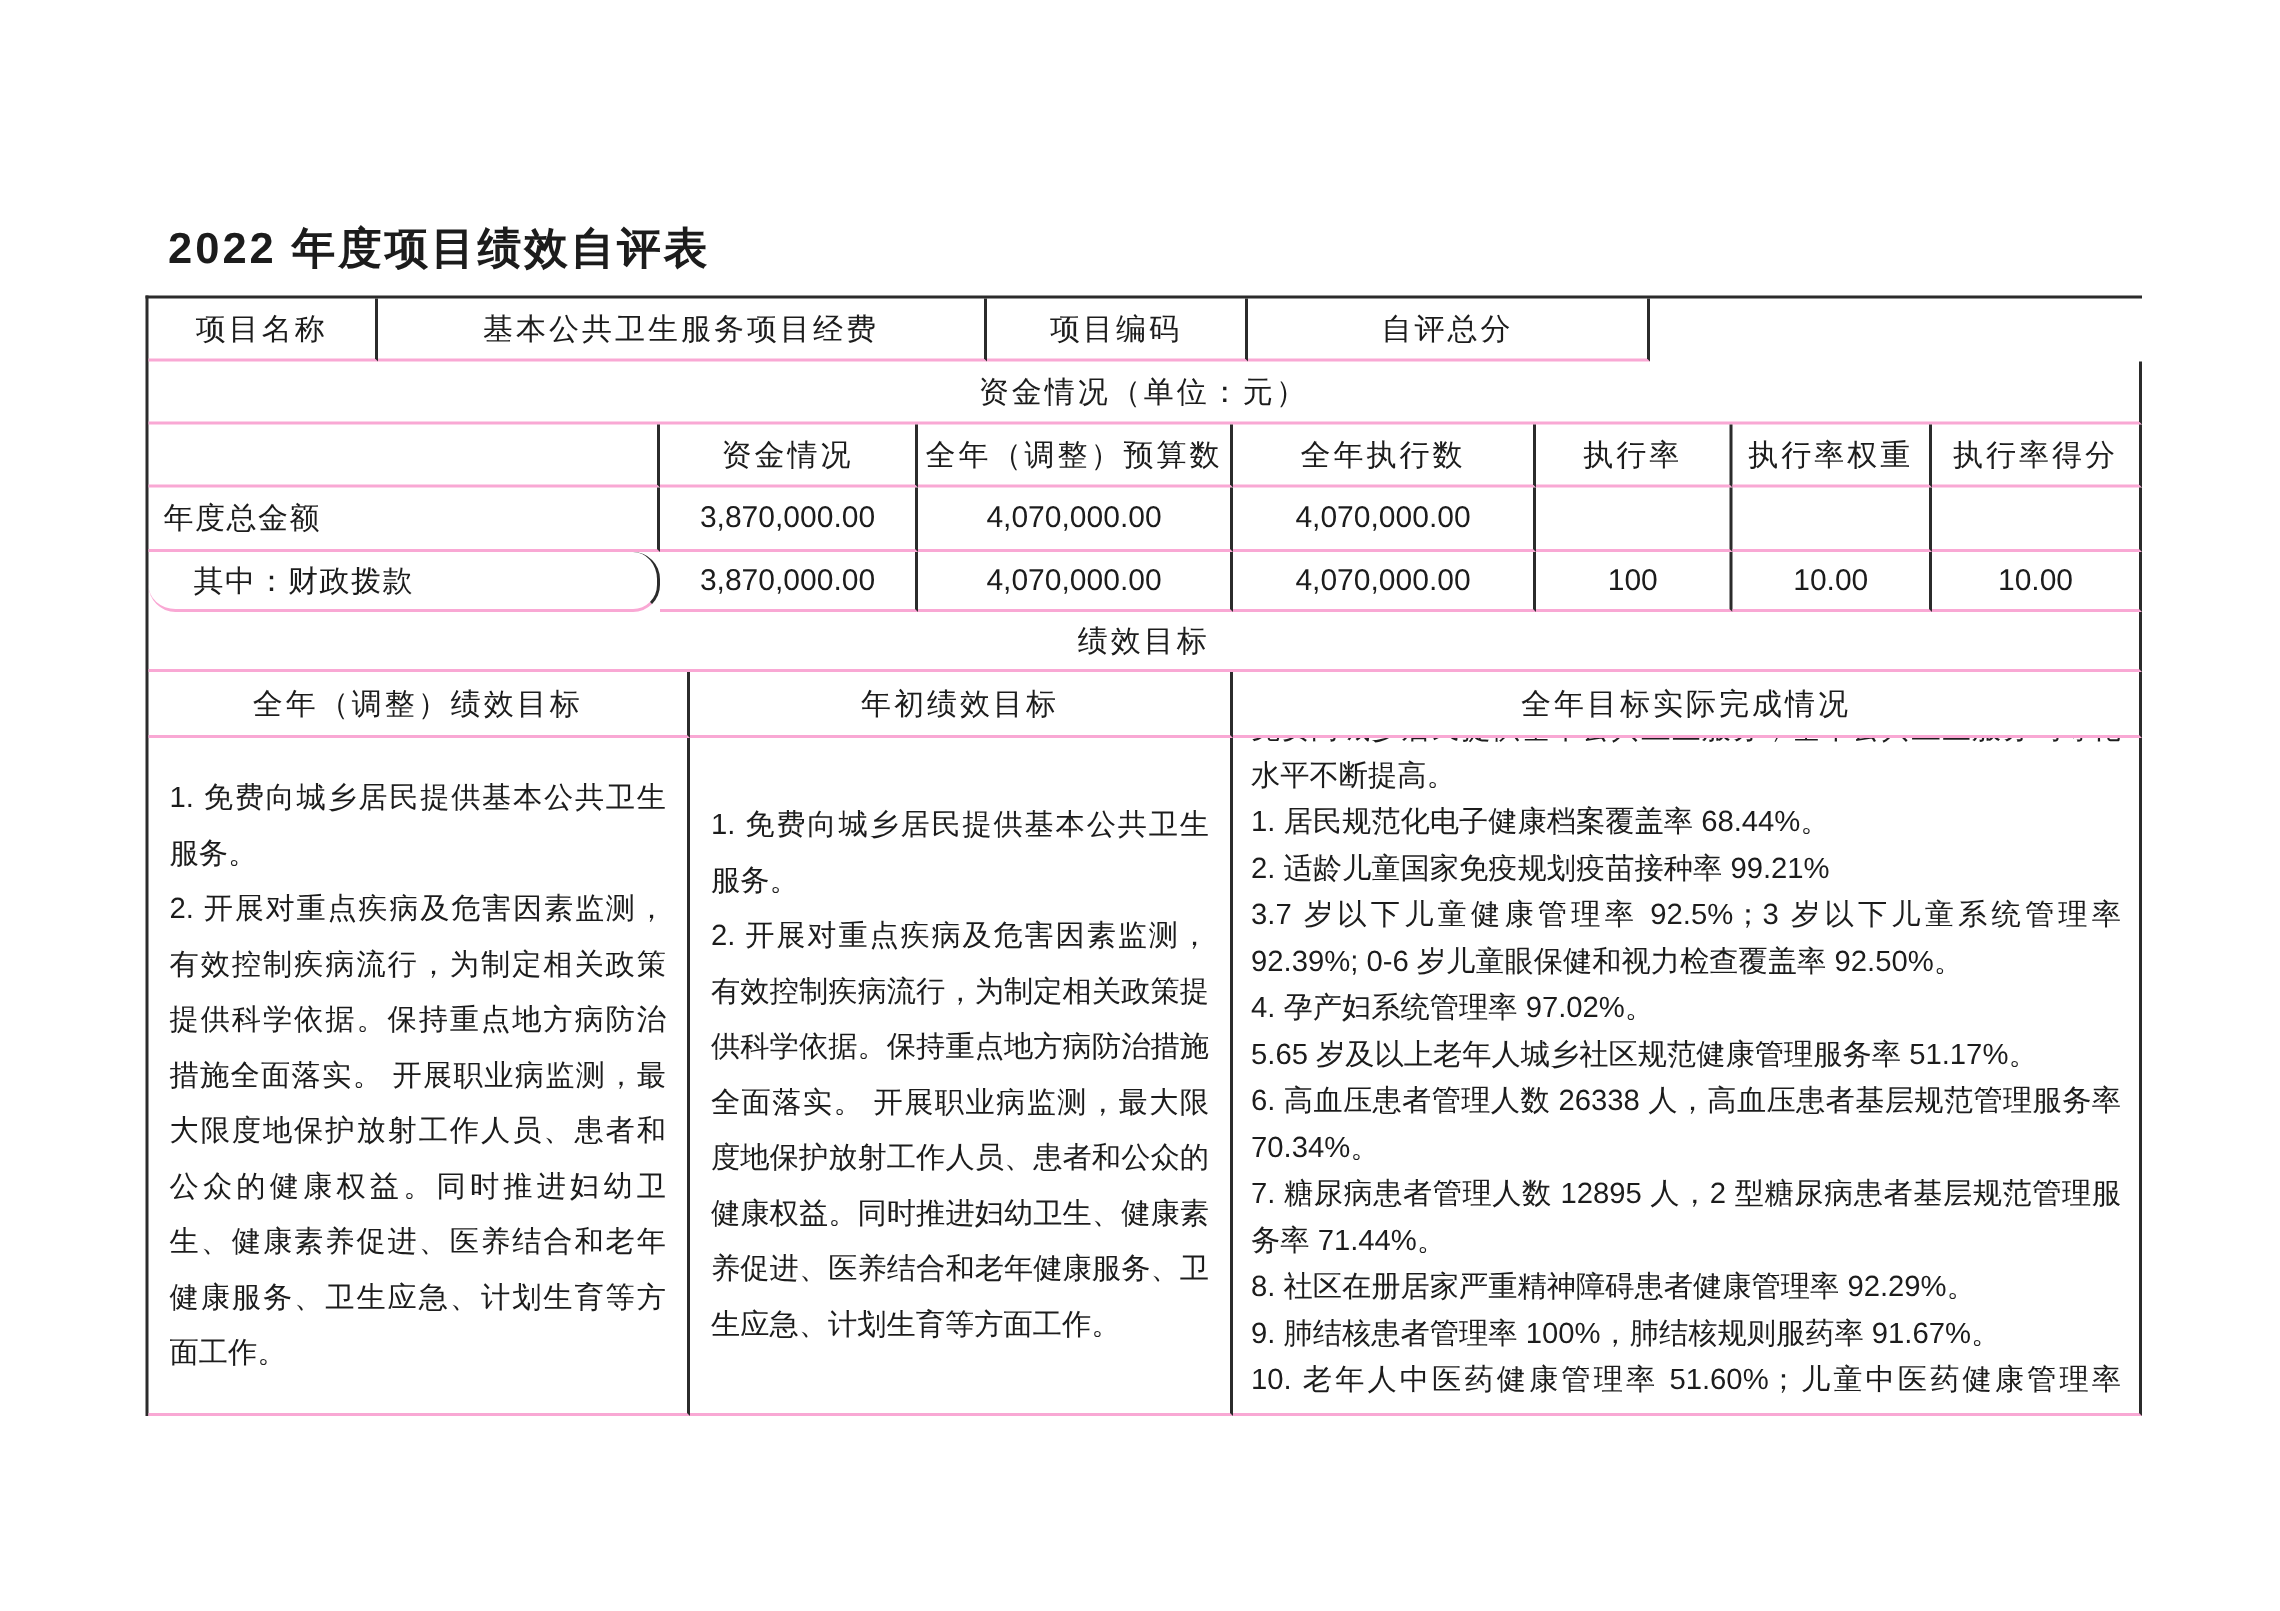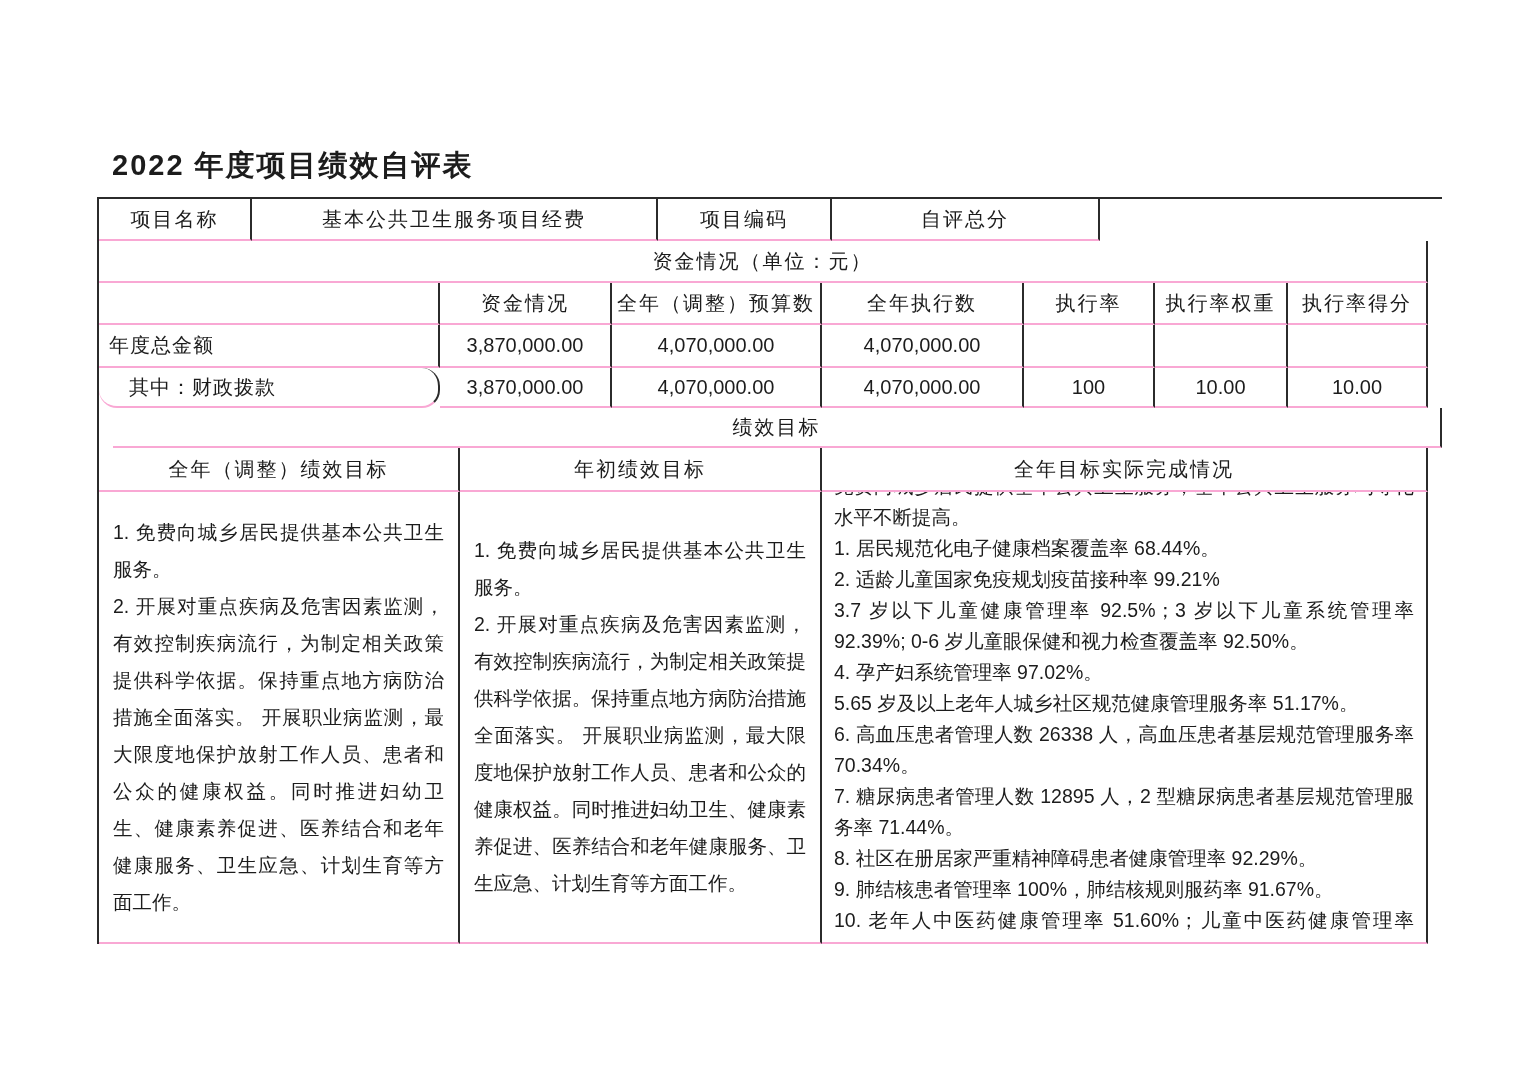--- a/index.html
+++ b/index.html
@@ -31,21 +31,21 @@
     left: 97px;
     top: 197px;
     width: max-content;
     border-top: 2px solid #2b2b2b;
     border-left: 2px solid #2b2b2b;
   }
   .sec { display: grid; }
   .secA { grid-template-columns: 153px 406px 174px 268px 166px 162px; grid-template-rows: 42px; }
   .secB { grid-template-columns: 1329px; grid-template-rows: 42px; }
   .secC { grid-template-columns: 341px 172px 210px 202px 131px 133px 140px; grid-template-rows: 42px 43px 40px; }
-  .secD { grid-template-columns: 1329px; grid-template-rows: 40px; margin-left: 14px; }
+  .secD { grid-template-columns: 1329px; grid-template-rows: 40px; }
   .secE { grid-template-columns: 361px 362px 606px; grid-template-rows: 44px; }
   .secF { grid-template-columns: 361px 362px 606px; grid-template-rows: 452px; }
   .c {
     box-sizing: border-box;
     border-right: 2px solid #2b2b2b;
     border-bottom: 2px solid #f9a8d4;
     display: flex;
     align-items: center;
     justify-content: center;
     font-size: 20px;

